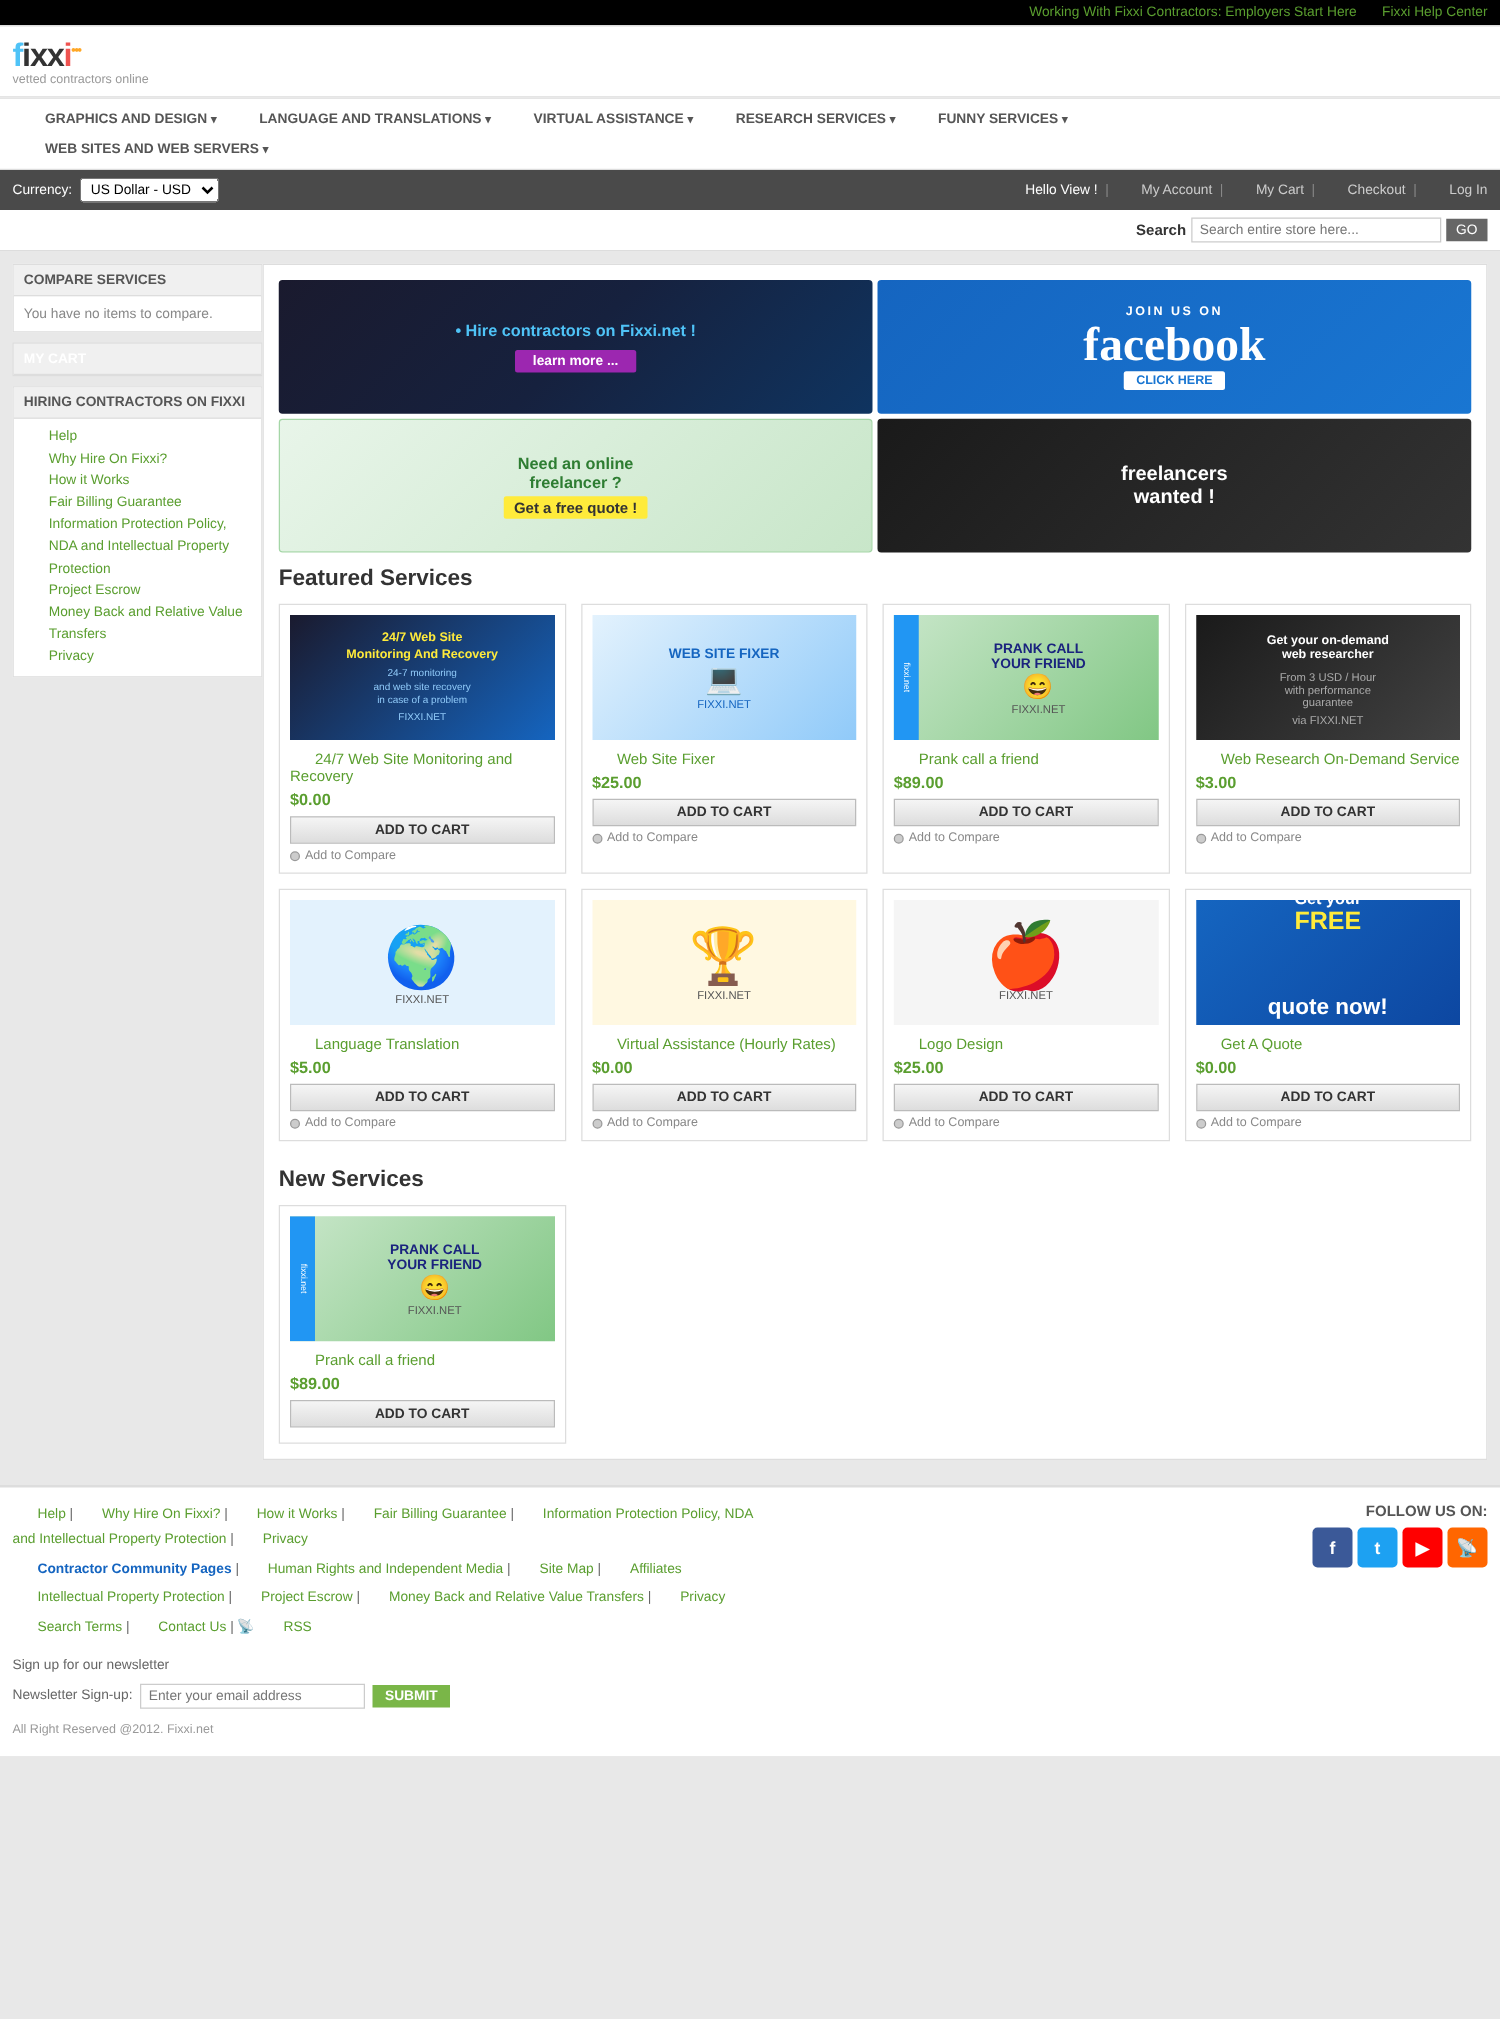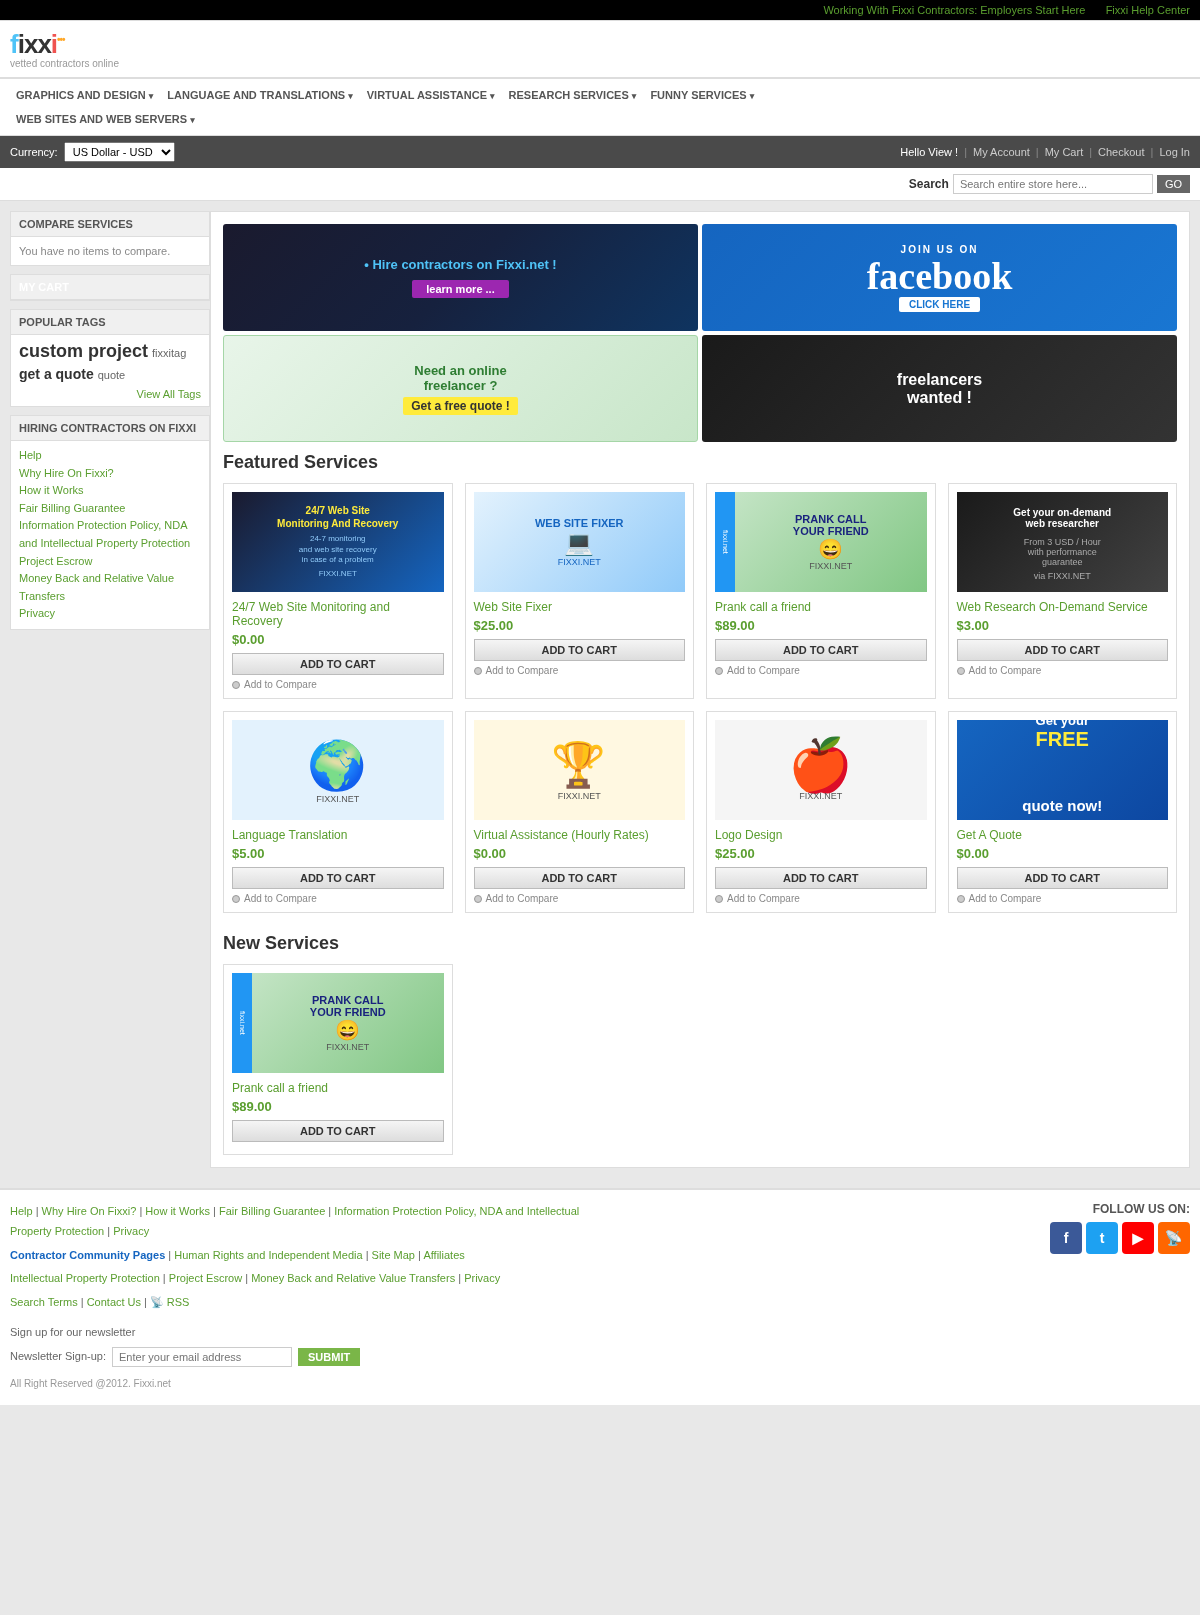--- a/index.html
+++ b/index.html
@@ -1,17 +1,17 @@
 <!DOCTYPE html>
 <html><head>
   <meta charset="utf-8">
   <style>
     * { box-sizing: border-box; margin: 0; padding: 0; }
     body { font-family: Arial, sans-serif; font-size: 12px; background: #e8e8e8; color: #333; }
-    a { color: #5a9e2f; text-decoration: none; }
+    a { color: #5a9e2f; text-decoration: none; margin-left: 20px; }
 
     
     .top-bar { background: #000000; text-align: right; padding: 4px 10px; font-size: 11px; color: #666; border-bottom: 1px solid #ddd; }
     .top-bar a { color: #5a9e2f; margin-left: 8px; }
 
     
     .header { background: #fff; padding: 8px 10px; display: flex; align-items: center; justify-content: space-between; border-bottom: 1px solid #ddd; }
 
     
     .nav { background: #fff; border-bottom: 1px solid #ddd; border-top: 1px solid #ddd; padding: 6px 10px; display: flex; flex-wrap: wrap; gap: 2px; }
@@ -163,30 +163,20 @@
 
     <div class="sidebar-box">
       <div class="box-title">COMPARE SERVICES</div>
       <div class="box-content">You have no items to compare.</div>
     </div>
 
     <div class="sidebar-box">
       <div class="box-title my-cart-title">MY CART</div>
     </div>
 
-    <div class="sidebar-box">
-      <div class="box-title">POPULAR TAGS</div>
-      <div class="tags">
-        <span class="tag-large">custom project</span>
-        <span class="tag-small">fixxitag</span>
-        <span class="tag-medium">get a quote</span>
-        <span class="tag-small">quote</span>
-      </div>
-      <a class="view-all">View All Tags</a>
-    </div>
 
     <div class="sidebar-box">
       <div class="box-title">HIRING CONTRACTORS ON FIXXI</div>
       <div class="sidebar-links">
         <a>Help</a>
         <a>Why Hire On Fixxi?</a>
         <a>How it Works</a>
         <a>Fair Billing Guarantee</a>
         <a>Information Protection Policy, NDA and Intellectual Property Protection</a>
         <a>Project Escrow</a>
@@ -334,21 +324,21 @@
           <div class="add-compare">
             <span class="dot"></span>
             <span>Add to Compare</span>
           </div>
         </div>
 
         <div class="product-card">
           <div class="product-img" style="background: linear-gradient(135deg, #1565c0, #0d47a1); display:flex; align-items:center; justify-content:center; flex-direction:column; padding:6px;">
             <div style="font-size:13px; font-weight:bold; color:#fff; text-align:center;">Get your</div>
             <div style="font-size:20px; font-weight:900; color:#ffeb3b; text-align:center;">FREE</div>
-            <div style="font-size:15px; font-weight:bold; color:#fff; text-align:center;margin-top:46px;">quote now!</div>
+            <div style="font-size:18px; font-weight:bold; color:#fff; text-align:center;margin-top:46px;">quote now!</div>
             <div style="font-size:9px; color:#90caf9; margin-top:4px;">FIXXI.NET</div>
           </div>
           <div class="product-name"><a>Get A Quote</a></div>
           <div class="product-price">$0.00</div>
           <button class="add-cart-btn">ADD TO CART</button>
           <div class="add-compare">
             <span class="dot"></span>
             <span>Add to Compare</span>
           </div>
         </div>

